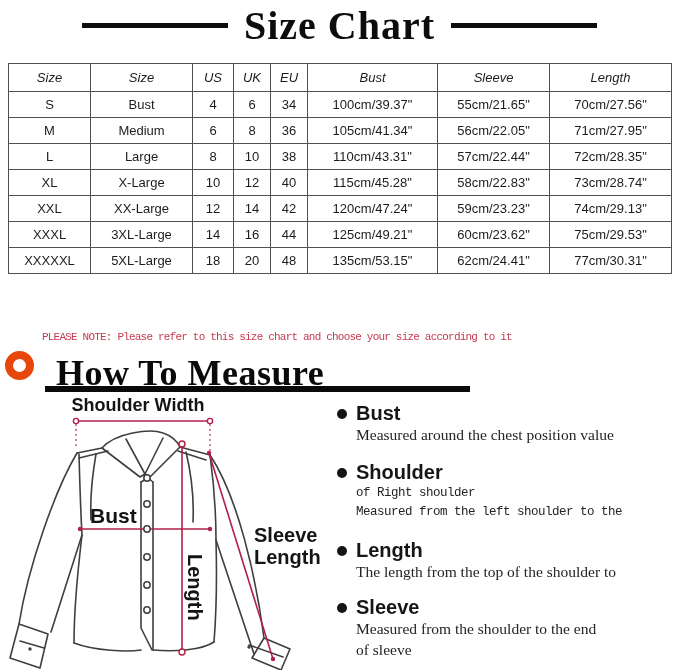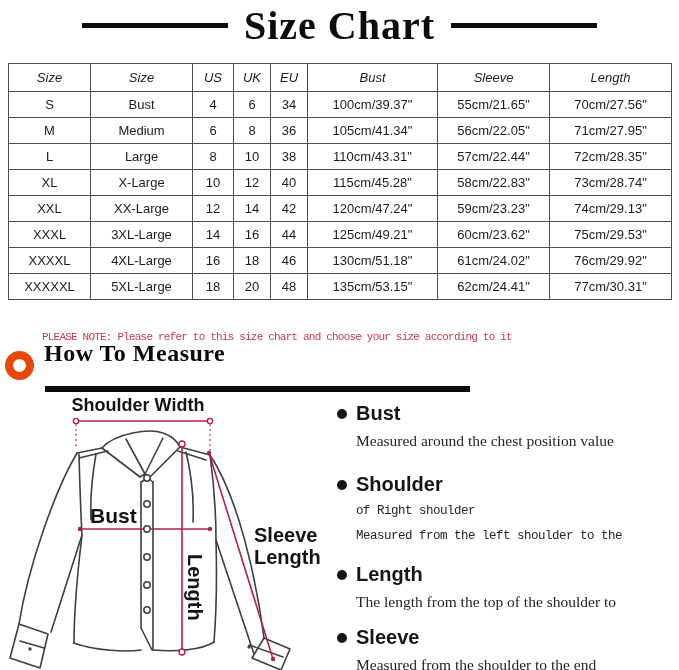--- a/index.html
+++ b/index.html
@@ -22,22 +22,22 @@
     font-size:13px;font-weight:400;color:#1c1c1c;padding:0;white-space:nowrap;}
   .size-table th{height:27px;font-weight:400;font-style:italic;}
   .size-table td{height:25px;}
   
   .note{position:absolute;left:42px;top:331px;
     font-family:"Liberation Mono",monospace;font-size:11px;letter-spacing:-0.8px;
     color:var(--noteRed,#c43a50);white-space:nowrap;}
   
   .ring{position:absolute;left:5px;top:351px;width:13px;height:13px;
     border:8px solid var(--ringOrange,#e8470c);border-radius:50%;background:#fff;}
-  .htm-heading{position:absolute;left:44px;top:340px;margin:0;
-    font-family:"Liberation Serif",serif;font-weight:900;font-size:24px;
+  .htm-heading{position:absolute;left:44px;top:340px;margin:12px;
+    font-family:"Liberation Serif",serif;font-weight:900;font-size:36px;
     color:#0a0a0a;white-space:nowrap;letter-spacing:0.5px;}
   .htm-bar{position:absolute;left:45px;top:386px;width:425px;height:6px;background:#0a0a0a;}
   
   .diagram{position:absolute;left:0;top:392px;width:335px;height:278px;}
   .outline path{stroke:#3f3f3f;fill:none;stroke-width:1.6;stroke-linejoin:round;stroke-linecap:round;}
   .measure{stroke:var(--accentRed,#b02048);stroke-width:1.6;fill:none;}
   .dotted{stroke:var(--accentRed,#b02048);stroke-width:1.1;stroke-dasharray:2 3;fill:none;}
   .m-dot-end{fill:var(--accentRed,#b02048);stroke:none;}
   .m-ring-end{fill:#ffffff;stroke:var(--accentRed,#b02048);stroke-width:1.4;}
   .btn circle{fill:#ffffff;stroke:#3f3f3f;stroke-width:1.5;}
@@ -51,21 +51,21 @@
   .measure-list{position:absolute;left:332px;top:402px;width:347px;}
   .m-item{display:flex;gap:9px;}
   .m-item + .m-item{margin-top:0;}
   .m-item:nth-child(1){margin-bottom:14px;}
   .m-item:nth-child(2){margin-bottom:17px;}
   .m-item:nth-child(3){margin-bottom:15px;}
   .m-bullet{width:10px;height:10px;border-radius:50%;background:#141414;flex:none;
     margin-left:5px;margin-top:7px;}
   .m-term{font-size:20px;font-weight:700;color:#161616;line-height:22px;}
   .m-desc{font-family:"Liberation Serif",serif;font-size:15.5px;line-height:18.5px;
-    color:#242424;margin-top:8px;white-space:nowrap;}
+    color:#242424;margin-top:2px;white-space:nowrap;}
   .m-item.mono .m-desc{font-family:"Liberation Mono",monospace;font-size:12.5px;
     letter-spacing:-0.5px;line-height:17.5px;}
 </style>
 </head>
 <body>
 
 <div class="page">
 
   <div class="title-row">
     <span class="title-line"></span>
@@ -151,30 +151,20 @@
         <td>XXXL</td>
         <td>3XL-Large</td>
         <td>14</td>
         <td>16</td>
         <td>44</td>
         <td>125cm/49.21"</td>
         <td>60cm/23.62"</td>
         <td>75cm/29.53"</td>
       </tr>
       <tr>
-        <td>XXXXL</td>
-        <td>4XL-Large</td>
-        <td>16</td>
-        <td>18</td>
-        <td>46</td>
-        <td>130cm/51.18"</td>
-        <td>61cm/24.02"</td>
-        <td>76cm/29.92"</td>
-      </tr>
-      <tr>
         <td>XXXXXL</td>
         <td>5XL-Large</td>
         <td>18</td>
         <td>20</td>
         <td>48</td>
         <td>135cm/53.15"</td>
         <td>62cm/24.41"</td>
         <td>77cm/30.31"</td>
       </tr>
     </tbody>

